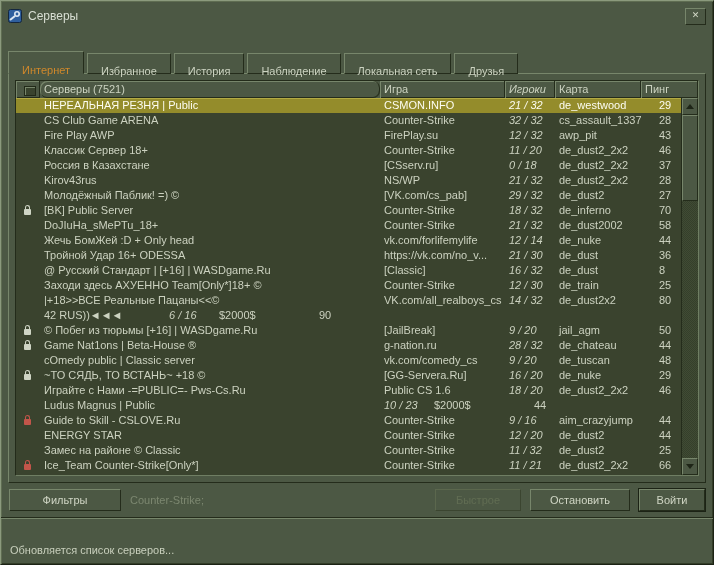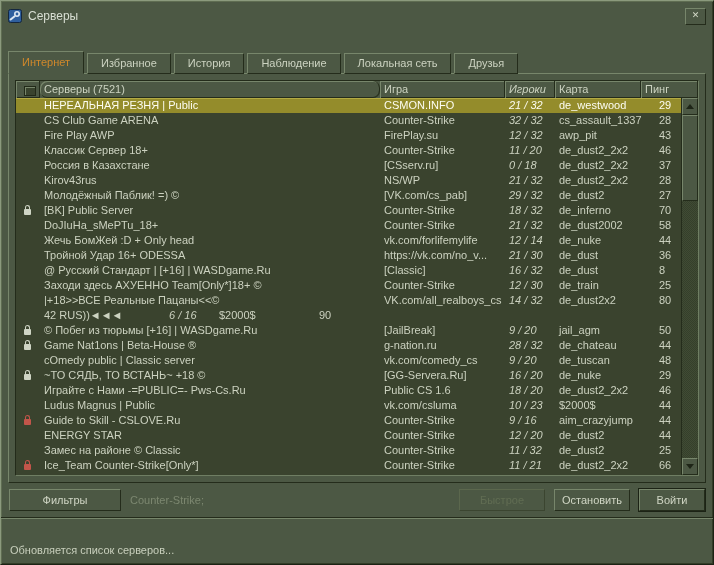--- a/index.html
+++ b/index.html
@@ -10,21 +10,21 @@
     display:flex;flex-direction:column;position:relative;}
   
   .titlebar{height:26px;display:flex;align-items:center;gap:6px;padding:2px 7px 0 7px;}
   .titlebar .title{color:#d8ded3;font-size:12px;}
   .app-icon{width:14px;height:14px;display:inline-block;}
   .close-btn{margin-left:auto;width:19px;height:15px;background:#4c5844;
     border:1px solid;border-color:#77866b #242c1b #242c1b #77866b;
     color:#d2d8c6;font-size:9px;line-height:13px;text-align:center;cursor:default;}
   
   .tabs{display:flex;align-items:flex-end;gap:3px;margin:22px 7px -1px 7px;position:relative;z-index:2;}
-  .tab{box-sizing:border-box;height:21px;line-height:19px;padding:0 13px;background:#4c5844;
+  .tab{box-sizing:border-box;height:21px;line-height:19px;padding:8px 13px;background:#4c5844;
     border:1px solid;border-color:#77866b #242c1b #242c1b #77866b;
     color:#ccd3c1;font-size:11px;white-space:nowrap;}
   .tab.active{height:23px;line-height:21px;border-bottom-color:#4c5844;color:#d0882b;}
   
   .panel{flex:1;margin:0 7px;background:#4c5844;position:relative;z-index:1;
     border:1px solid;border-color:#77866b #242c1b #242c1b #77866b;
     padding:6px;display:flex;flex-direction:column;min-height:0;}
   .listwrap{flex:1;display:flex;flex-direction:column;min-height:0;
     border:1px solid;border-color:#232b1a #6f7e63 #6f7e63 #232b1a;}
   .thead{display:flex;flex:0 0 17px;}
@@ -66,21 +66,21 @@
   .arr.up{border-bottom:5px solid #1e2517;}
   .arr.down{border-top:5px solid #1e2517;}
   
   .footer{flex:0 0 34px;display:flex;align-items:center;gap:9px;padding:0 8px;text-align:center;}
   .btn{box-sizing:border-box;height:22px;background:#4c5844;color:#d0d6c5;font-size:11px;
     font-family:"Liberation Sans",sans-serif;
     border:1px solid;border-color:#77866b #242c1b #242c1b #77866b;
     display:flex;align-items:center;justify-content:center;cursor:default;}
   .btn-filters{width:112px;}
   .btn-quick{width:86px;color:#616d53;border-color:#5b674d #3b4530 #3b4530 #5b674d;}
-  .btn-stop{width:76px;}
+  .btn-stop{width:100px;}
   .btn-connect{width:66px;outline:1px solid #1c2315;outline-offset:0;}
   .filter-summary{color:#7c8770;font-size:11px;}
   .spacer{flex:1;}
   
   .statusbar{flex:0 0 30px;border-top:1px solid #242c1b;box-shadow:inset 0 1px 0 #77866b;
     display:flex;align-items:flex-end;padding:8px 9px;color:#c8cfbc;font-size:11px;}
 </style>
 </head>
 <body>
 
@@ -305,21 +305,20 @@
     <span class="c c-name">Играйте с Нами -=PUBLIC=- Pws-Cs.Ru</span>
     <span class="c c-game">Public CS 1.6</span>
     <span class="c c-players">18 / 20</span>
     <span class="c c-map">de_dust2_2x2</span>
     <span class="c c-ping">46</span>
   </div>
 
   <div class="row">
     <span class="c c-icon"></span>
     <span class="c c-name">Ludus Magnus | Public</span>
-    <span class="c c-game">vk.com/csluma</span>
     <span class="c c-players">10 / 23</span>
     <span class="c c-map">$2000$</span>
     <span class="c c-ping">44</span>
   </div>
 
   <div class="row">
     <span class="c c-icon">
                 <span class="lock red"></span>
               </span>
     <span class="c c-name">Guide to Skill -  CSLOVE.Ru</span>

